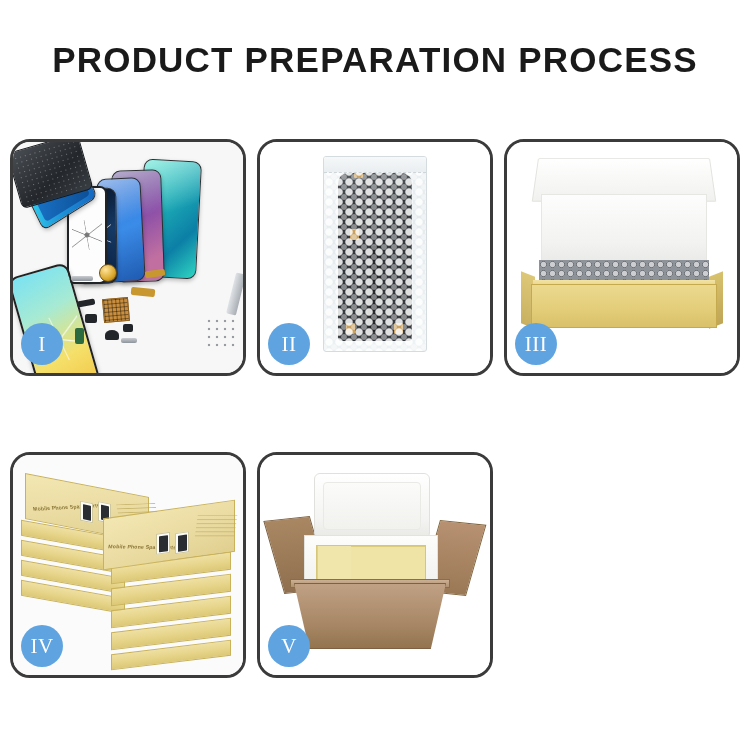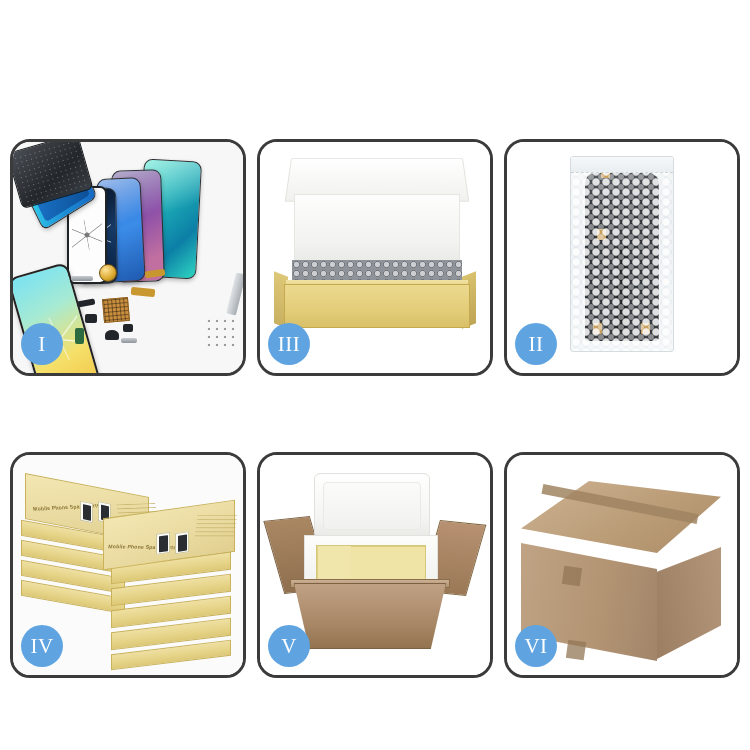--- a/index.html
+++ b/index.html
@@ -392,20 +392,21 @@
   .c6-tape {
     position: absolute; background: rgba(146,118,86,.75);
   }
   .c6-tape.t1 { left: 56px; top: 112px; width: 18px; height: 18px; transform: rotate(8deg); }
   .c6-tape.t2 { left: 60px; top: 186px; width: 18px; height: 18px; transform: rotate(8deg); }
 </style>
 </head>
 <body>
 
 <div class="header">
+  <h1 class="title">PRODUCT PREPARATION PROCESS</h1>
 </div>
 
 <div class="grid">
 
   <div class="panel">
     <div class="panel-inner">
       <div class="p1-bg"></div>
       <div class="art">
         <div class="ph ph-back">
             <span class="sheen"></span>
@@ -447,53 +448,53 @@
         <div class="tool"></div>
       </div>
     </div>
     <div class="badge">
       <span>I</span>
     </div>
   </div>
 
   <div class="panel">
     <div class="panel-inner">
-      <div class="p3-bg"></div>
-      <div class="art">
-        <div class="box3-lid"></div>
-        <div class="box3-foam"></div>
-        <div class="box3-bubble"></div>
-        <div class="box3-side-l"></div>
-        <div class="box3-side-r"></div>
-        <div class="box3-rim"></div>
-        <div class="box3-front"></div>
-      </div>
-    </div>
-    <div class="badge">
-      <span>III</span>
-    </div>
-  </div>
-
-  <div class="panel">
-    <div class="panel-inner">
       <div class="p2-bg"></div>
       <div class="bubble-bag">
         <div class="item"></div>
         <div class="cable"></div>
         <div class="tab" style="left:30px;top:10px"></div>
         <div class="tab" style="left:26px;top:72px"></div>
         <div class="tab" style="left:22px;top:166px"></div>
         <div class="tab" style="left:70px;top:166px"></div>
         <div class="bubbles"></div>
         <div class="bubbles2"></div>
         <div class="seal"></div>
       </div>
     </div>
     <div class="badge">
       <span>II</span>
+    </div>
+  </div>
+
+  <div class="panel">
+    <div class="panel-inner">
+      <div class="p3-bg"></div>
+      <div class="art">
+        <div class="box3-lid"></div>
+        <div class="box3-foam"></div>
+        <div class="box3-bubble"></div>
+        <div class="box3-side-l"></div>
+        <div class="box3-side-r"></div>
+        <div class="box3-rim"></div>
+        <div class="box3-front"></div>
+      </div>
+    </div>
+    <div class="badge">
+      <span>III</span>
     </div>
   </div>
 
   <div class="panel">
     <div class="panel-inner">
       <div class="p4-bg"></div>
       <div class="stack">
 
         <div class="bx" style="left:2px;top:62px;width:104px;height:16px;transform:skewY(10deg)"></div>
         <div class="bx" style="left:2px;top:82px;width:104px;height:16px;transform:skewY(10deg)"></div>
@@ -551,30 +552,14 @@
         </div>
         <div class="v-carton-rim"></div>
         <div class="v-carton"></div>
       </div>
     </div>
     <div class="badge">
       <span>V</span>
     </div>
   </div>
 
-  <div class="panel">
-    <div class="panel-inner">
-      <div class="p6-bg"></div>
-      <div class="art">
-        <div class="c6-top"></div>
-        <div class="c6-top-seam"></div>
-        <div class="c6-front"></div>
-        <div class="c6-side"></div>
-        <div class="c6-tape t1"></div>
-        <div class="c6-tape t2"></div>
-      </div>
-    </div>
-    <div class="badge">
-      <span>VI</span>
-    </div>
-  </div>
 
 </div>
 
 </body></html>

